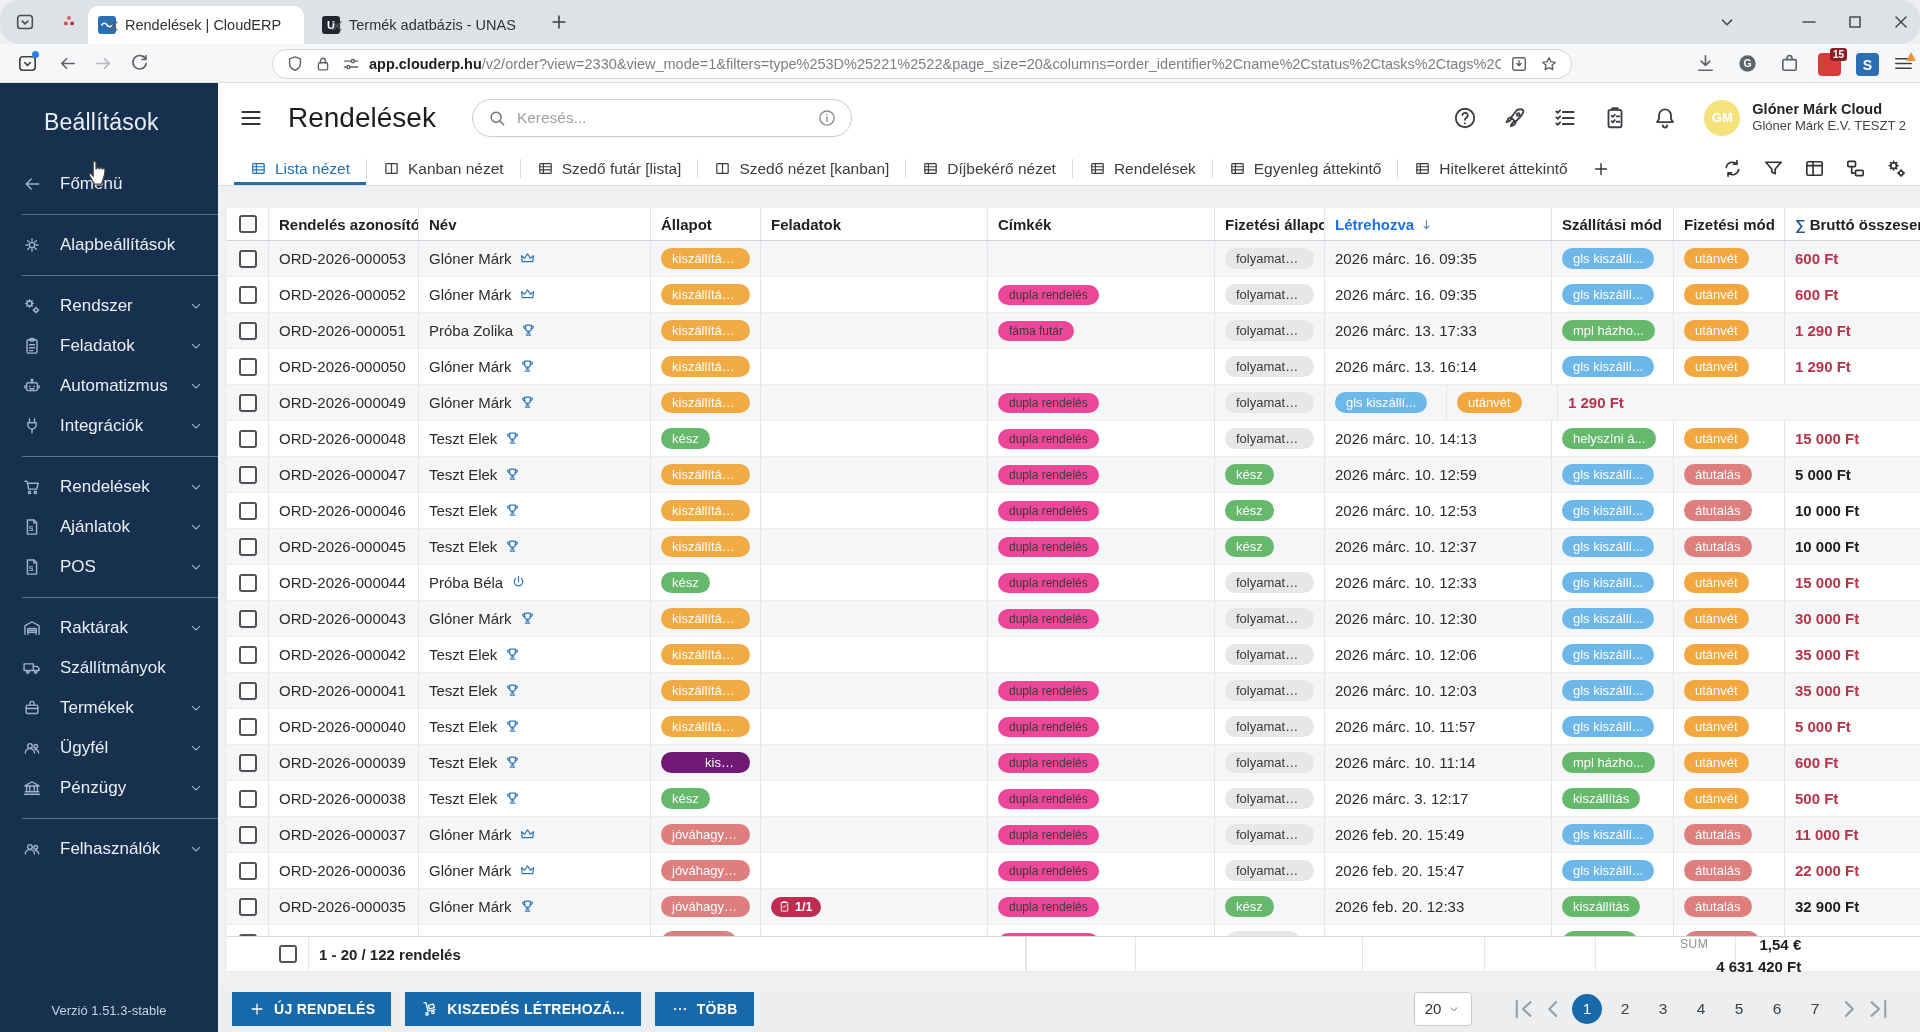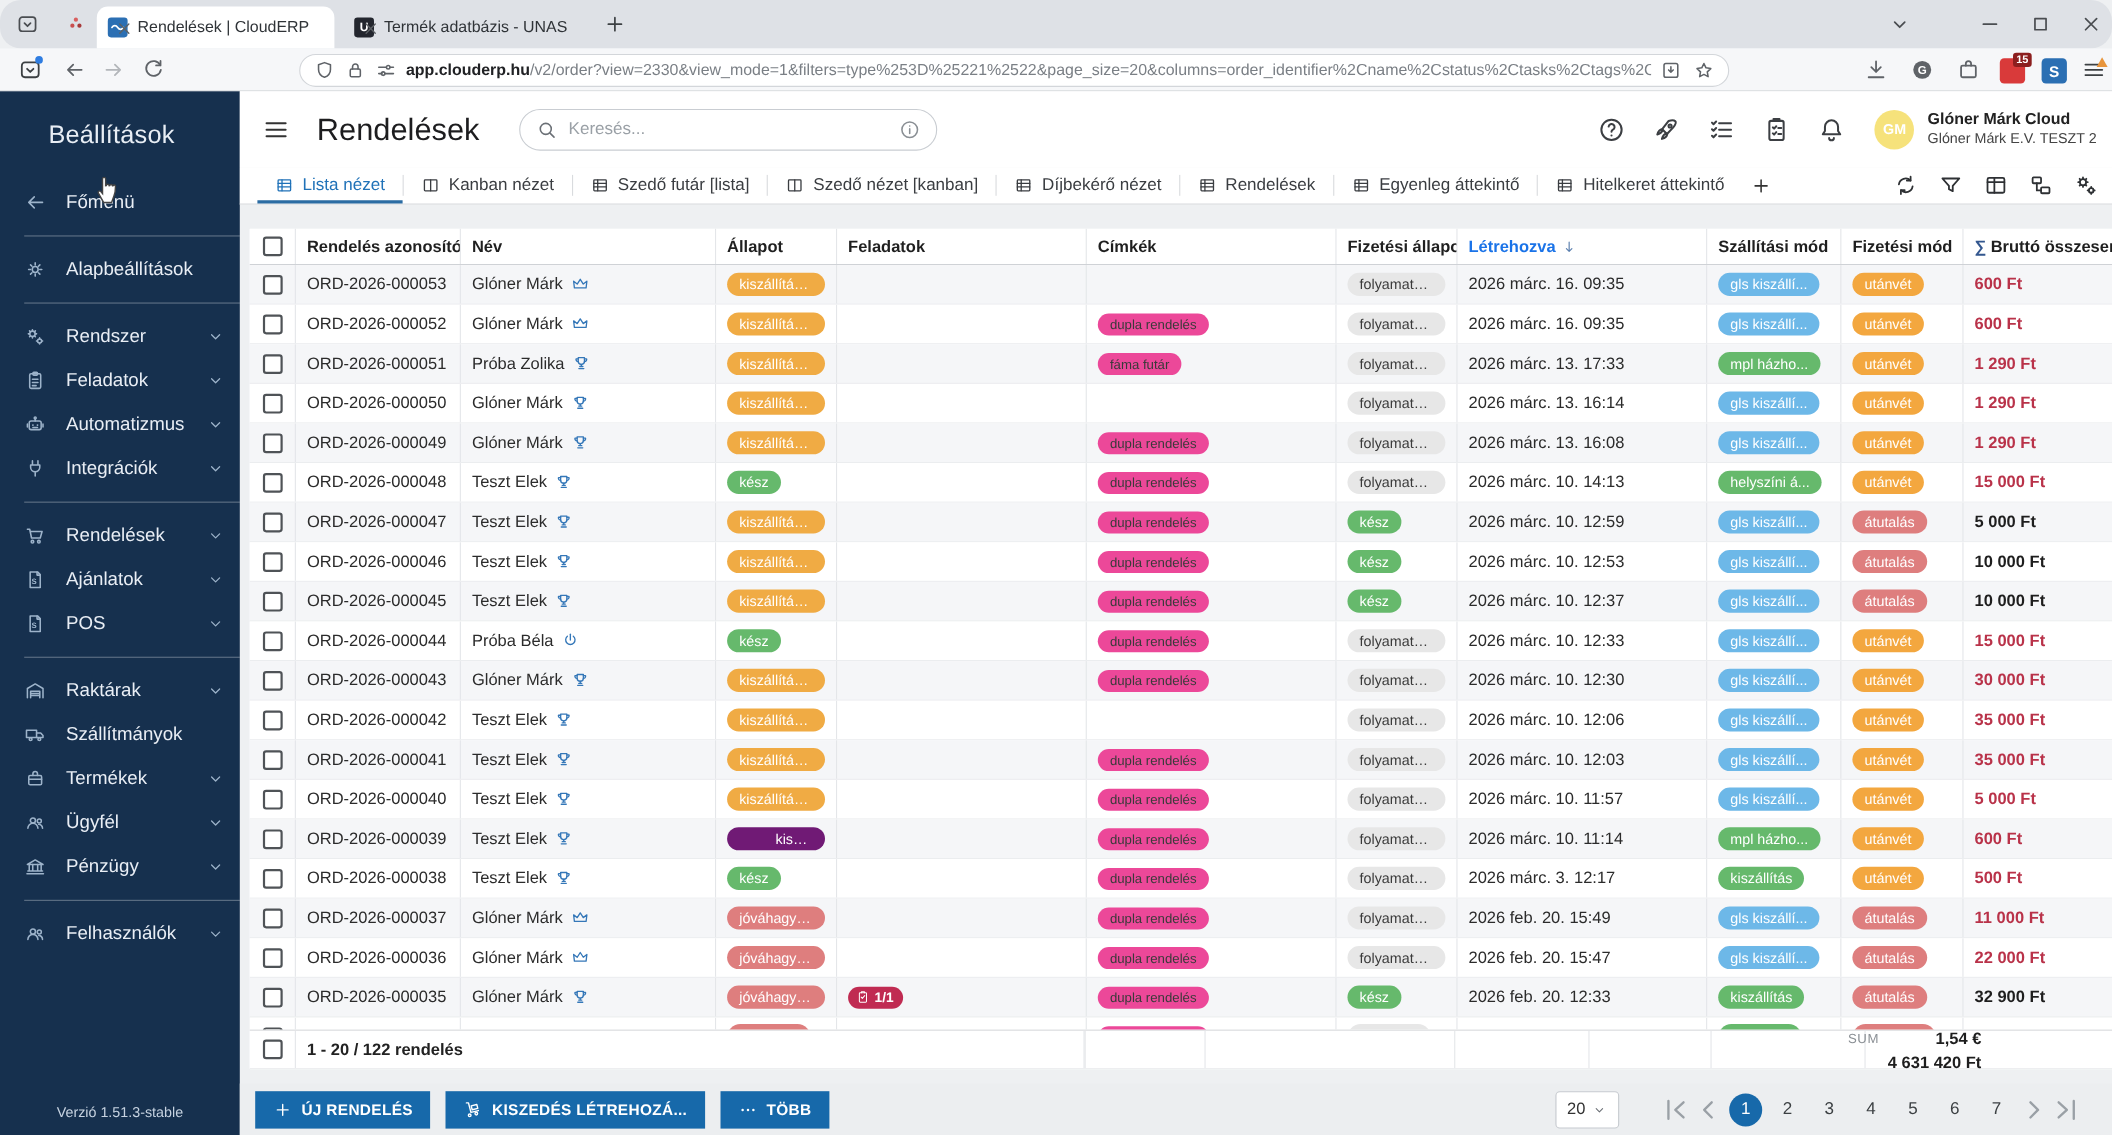--- a/index.html
+++ b/index.html
@@ -102,21 +102,21 @@
   .tagpill { background:#ec4899; color:#3a3a3a; border-radius:12px; padding:4px 11px; font-size:12px; line-height:1; }
   .taskpill { border-radius:12px; padding:3px 9px 3px 7px; font-size:12.5px; color:#fff; font-weight:bold;
     display:flex; align-items:center; }
   .taskpill .ico { width:13px; height:13px; margin-right:4px; }
   .amount { font-size:15px; font-weight:bold; }
   .sorthd { color:#1a73e8; display:flex; align-items:center; }
   .sorthd .ico { width:15px; height:15px; color:#5b7fae; margin-left:5px; }
   .sigma { color:#33578f; margin-right:4px; font-weight:bold; }
   .row-partial { height:11px; overflow:hidden; }
   .row-partial .trow { border-bottom:none; }
-  .tfoot { height:36px; border-top:1px solid #d7d9dc; overflow:hidden; }
+  .tfoot { height:36px; border-top:1px solid #d7d9dc; overflow:hidden;padding-left:40px; }
   .tfoot .range { font-size:15px; font-weight:bold; color:#222; }
   .sumbox { margin-left:auto; display:flex; align-items:flex-start; padding:4px 14px 0 0; }
   .sumbox .sl { font-size:12px; color:#8a8f94; margin:3px 8px 0 0; letter-spacing:.5px; }
   .sumbox .sv { text-align:right; font-size:15px; font-weight:bold; color:#1e1e1e; line-height:1.45; }
 
   
   .bottombar { position:absolute; left:0; bottom:0; width:1702px; height:47px; background:#eceef0;
     display:flex; align-items:center; }
   .bbtn { height:34px; background:#1769aa; color:#fff; font-weight:bold; font-size:14px; border:none;
     border-radius:0; display:flex; align-items:center; padding:0 16px; margin-left:14px;
@@ -893,21 +893,20 @@
           <div class="cell c3">
             <span class="badge" style="background: rgb(240, 171, 68);">kiszállítás ...</span>
           </div>
           <div class="cell c4"></div>
           <div class="cell c5">
             <span class="tagpill">dupla rendelés</span>
           </div>
           <div class="cell c6">
             <span class="badge dark-text" style="background: rgb(231, 231, 231);">folyamatban</span>
           </div>
-          <div class="cell c7 cells-txt">2026 márc. 13. 16:08</div>
           <div class="cell c8">
             <span class="badge" style="background: rgb(109, 184, 232);">gls kiszállí...</span>
           </div>
           <div class="cell c9">
             <span class="badge" style="background: rgb(243, 167, 63);">utánvét</span>
           </div>
           <div class="cell c10">
             <span class="amount" style="color: rgb(185, 50, 73);">1 290 Ft</span>
           </div>
         </div>

